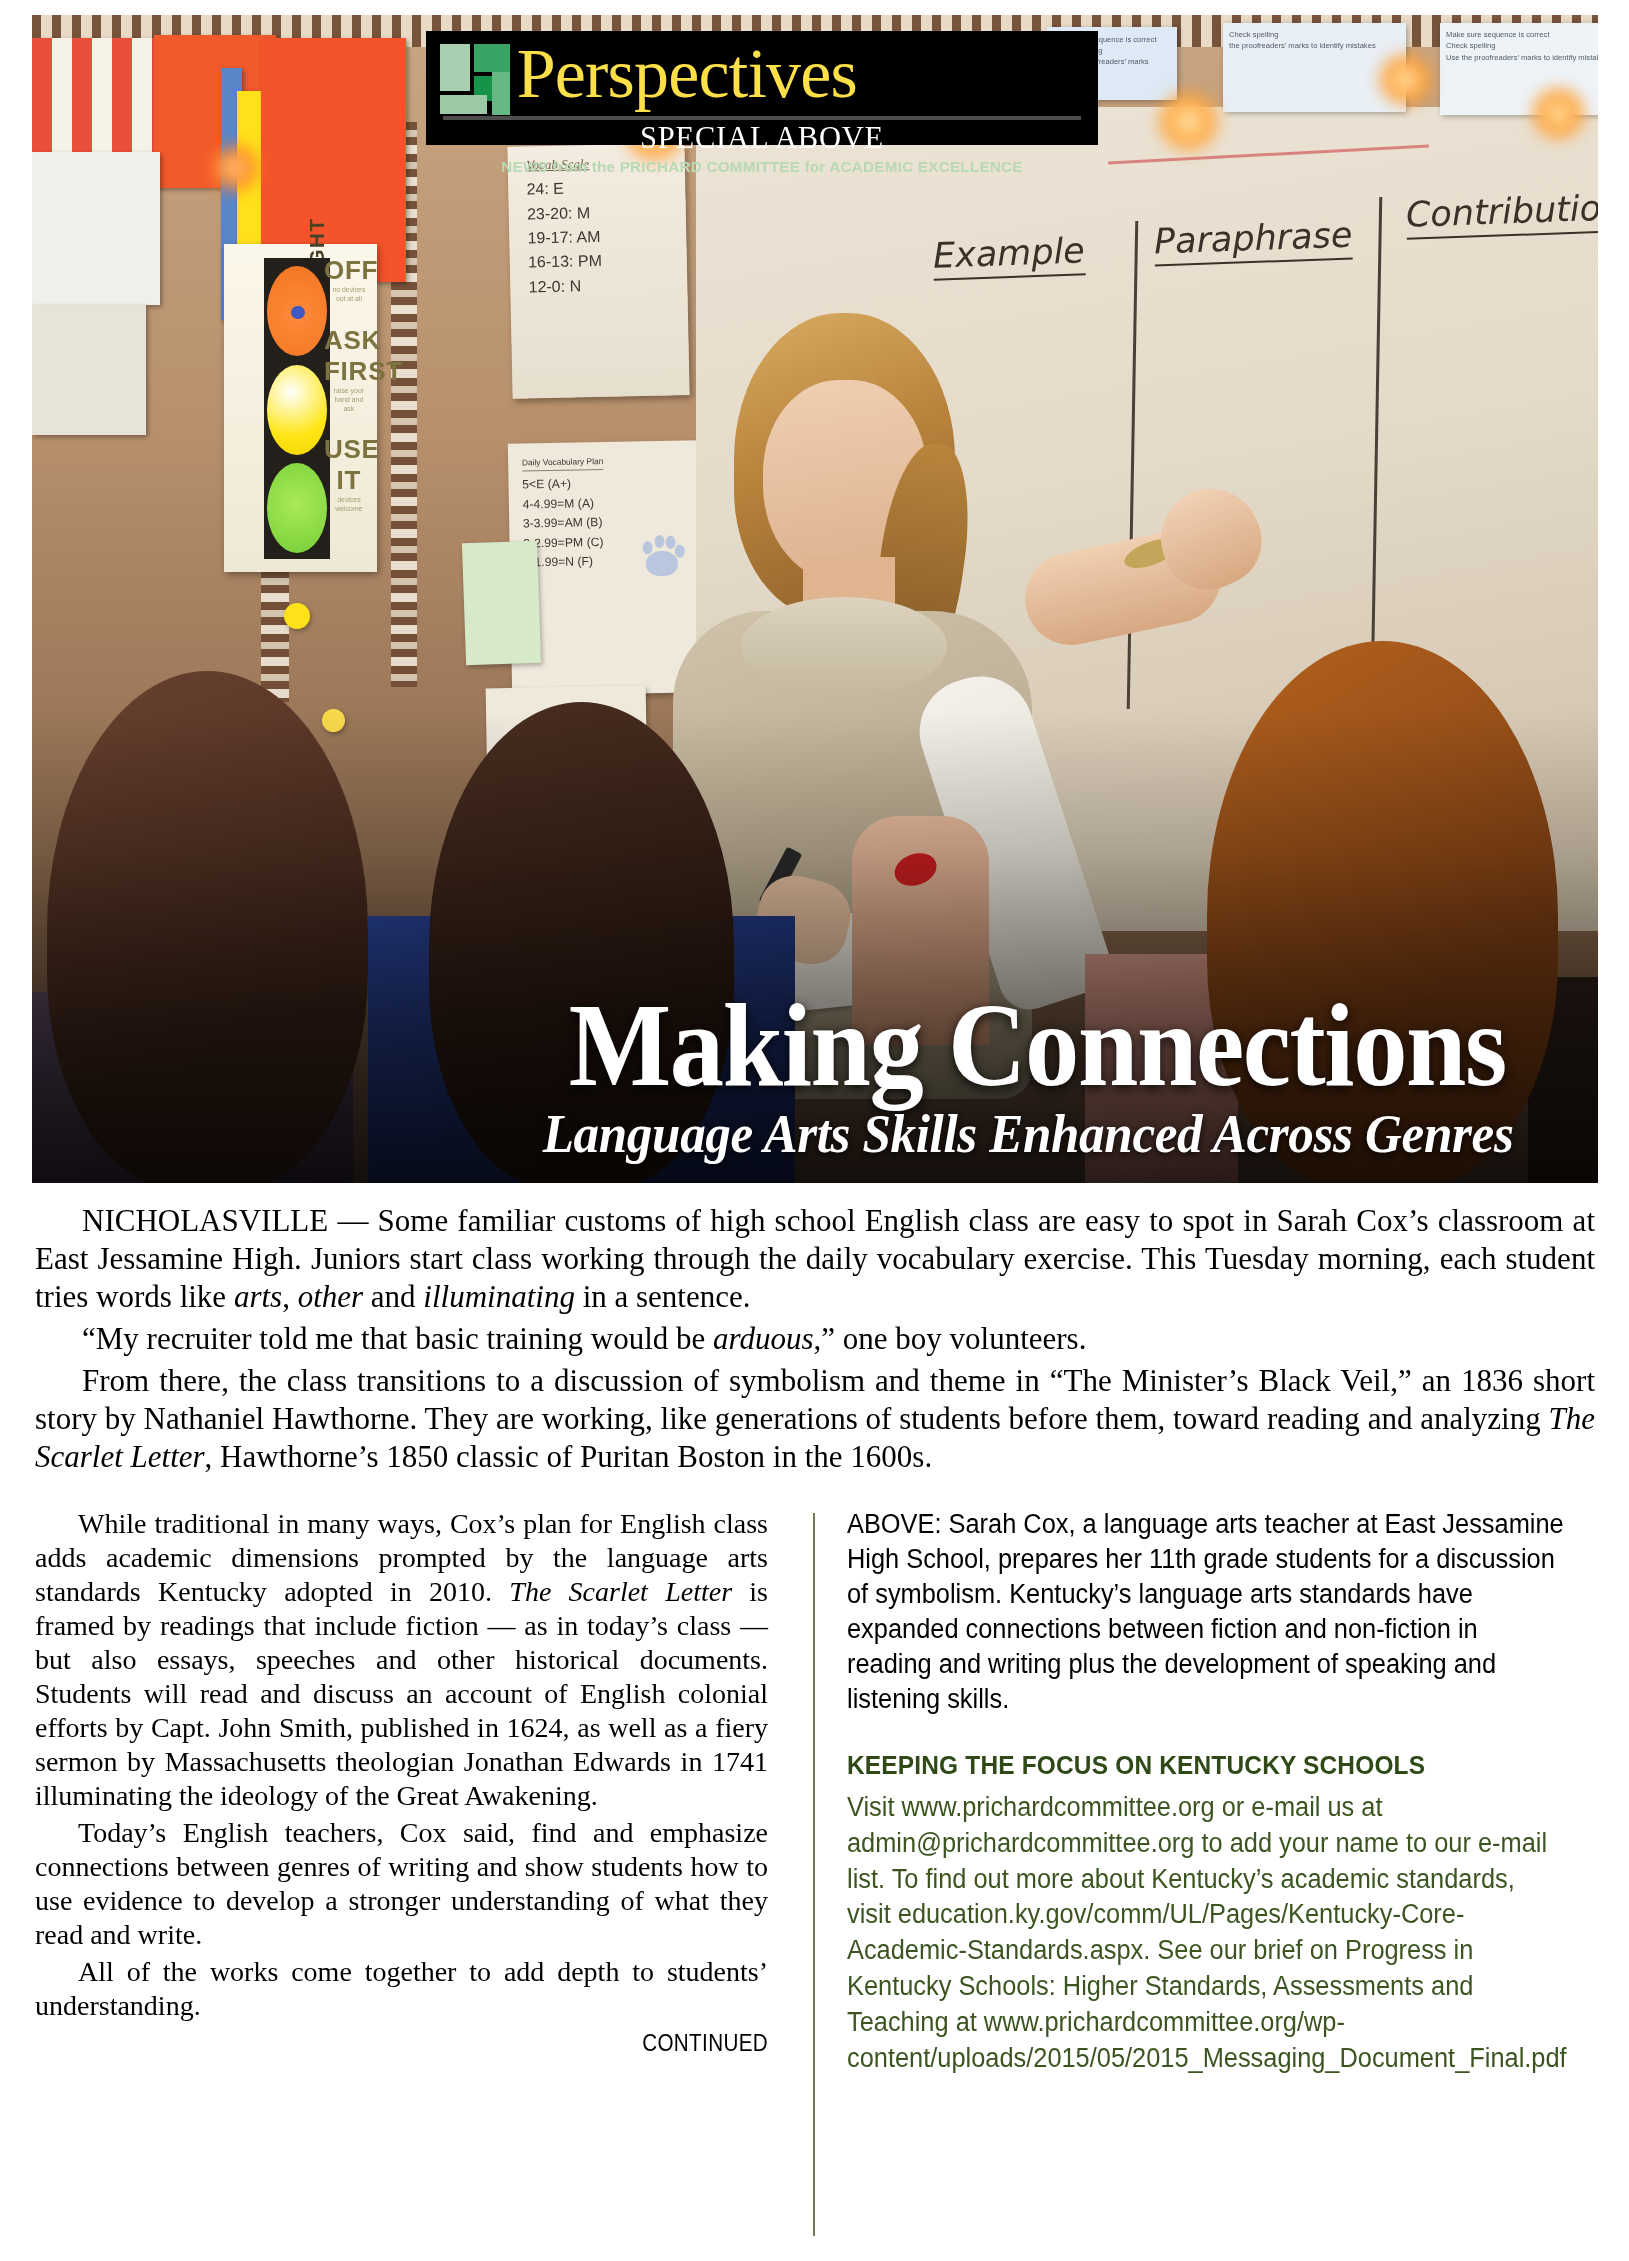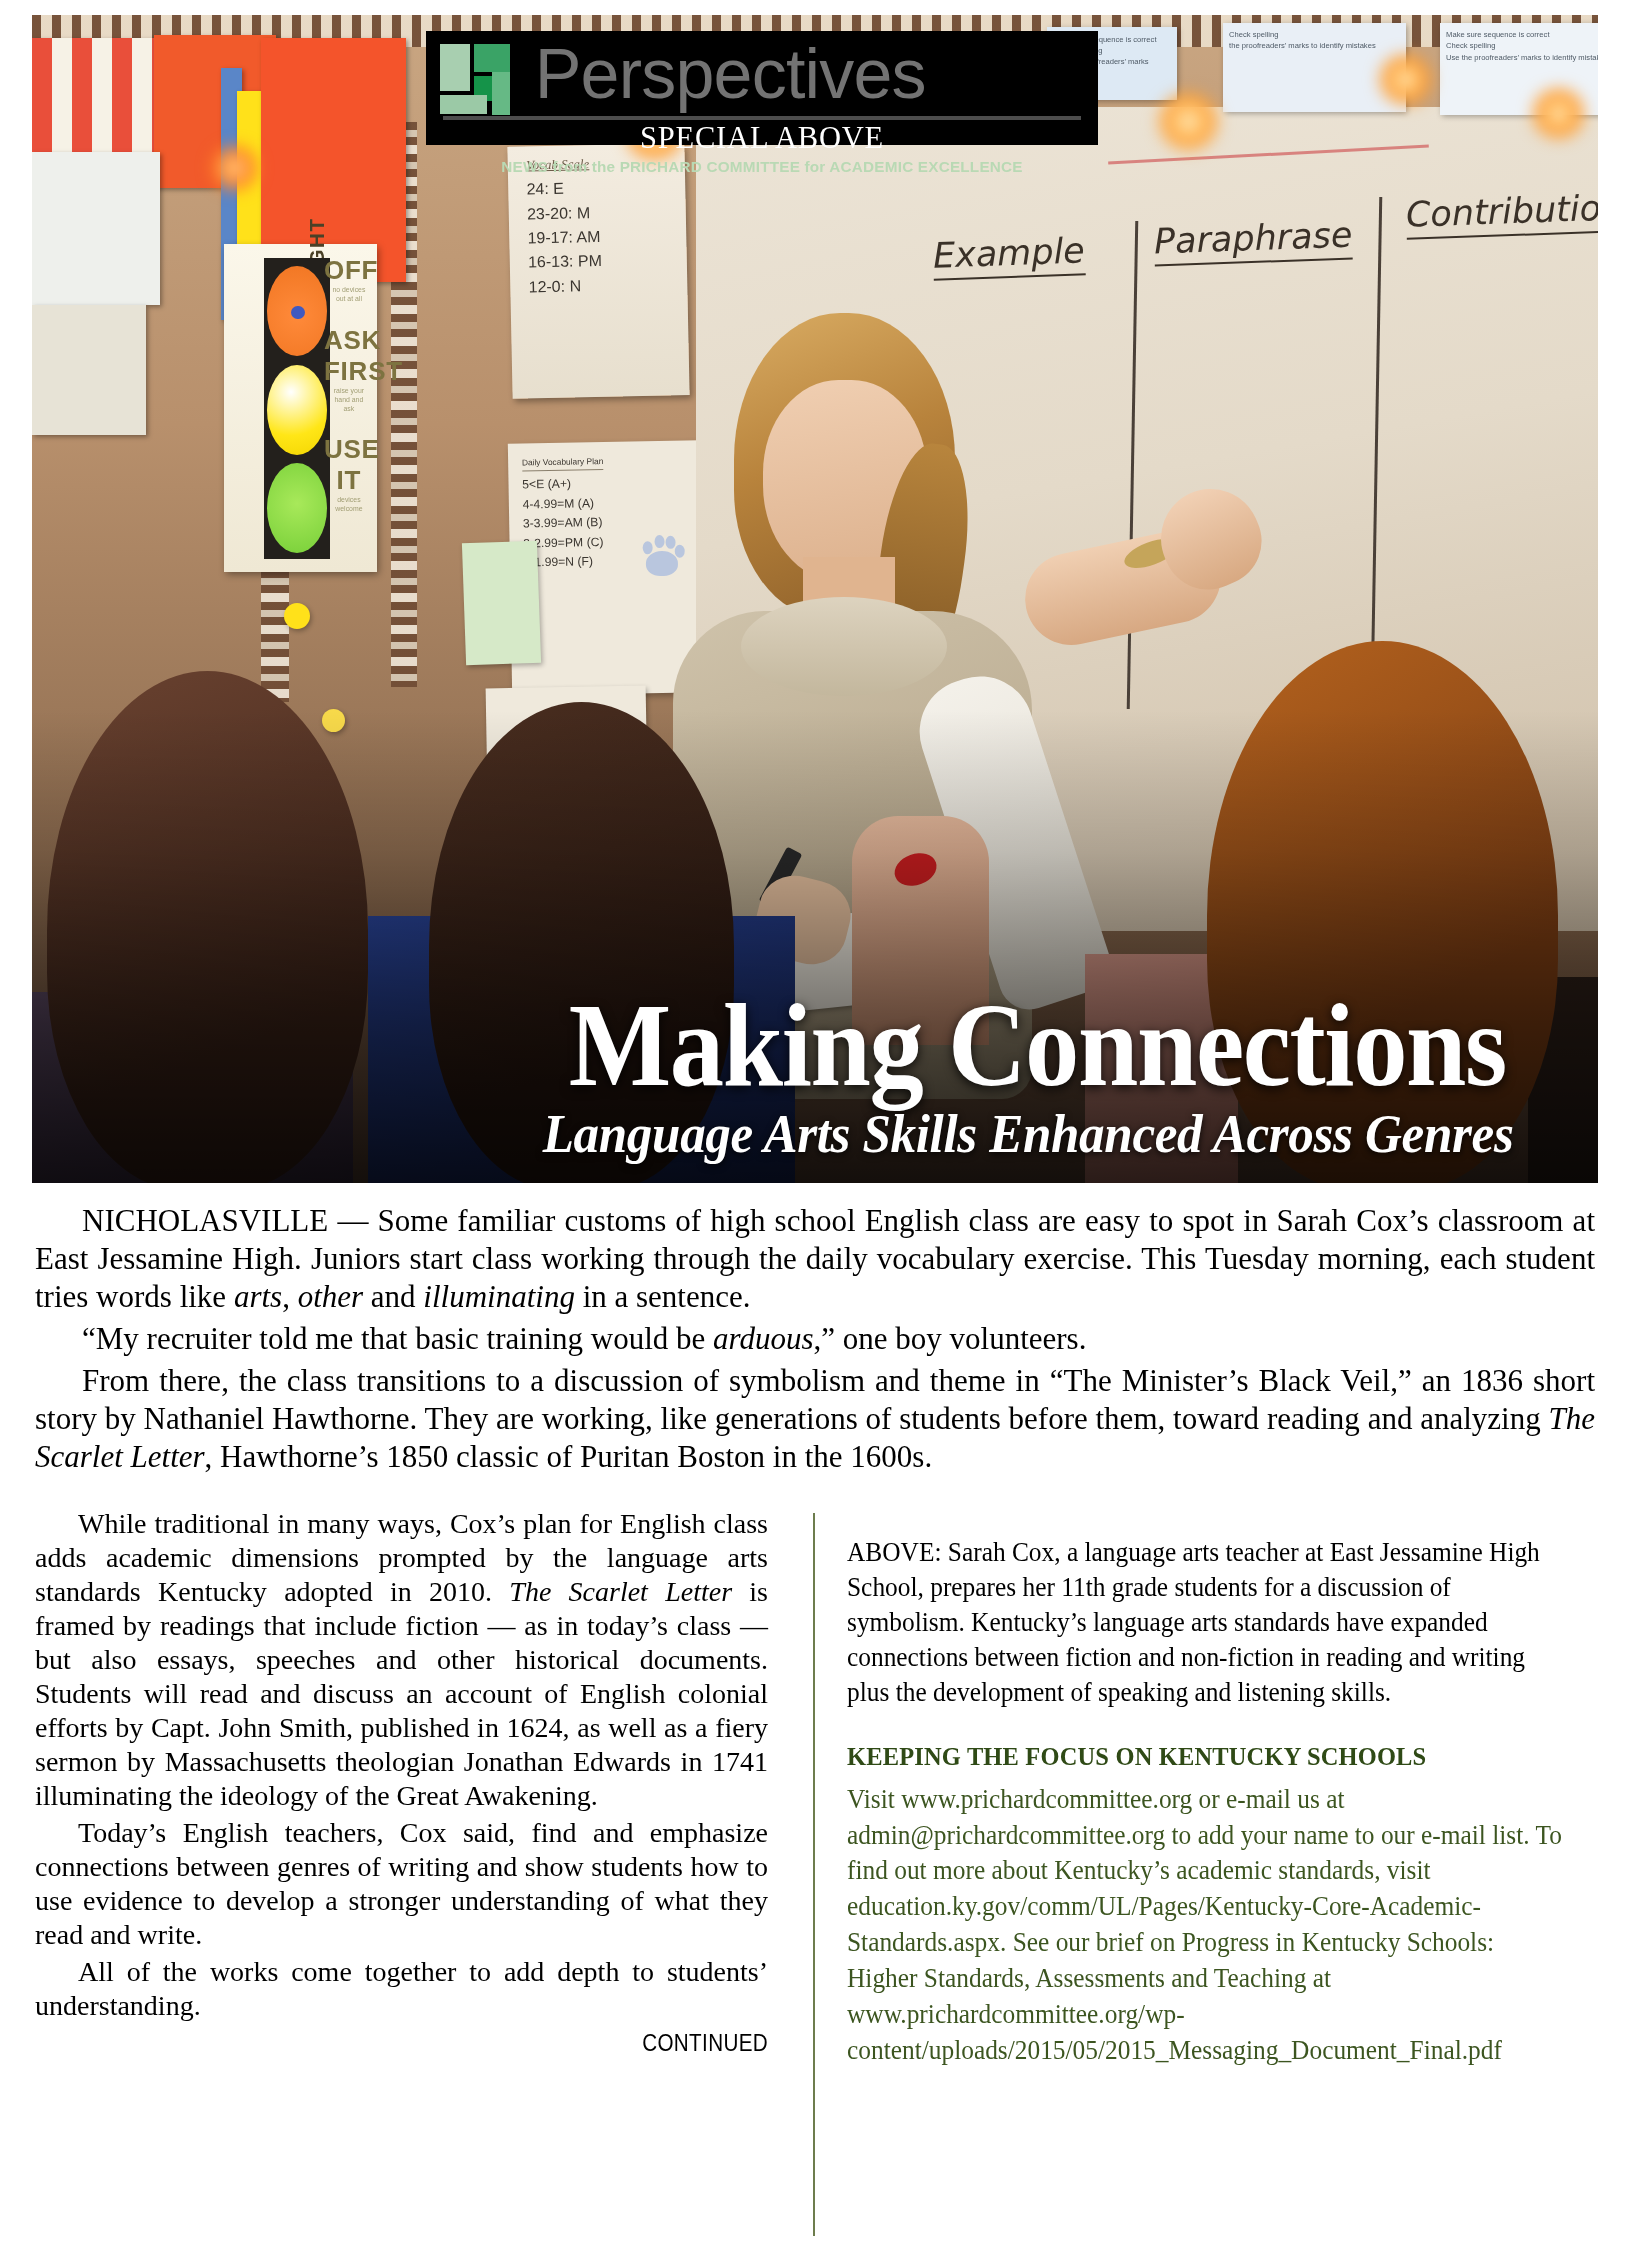--- a/index.html
+++ b/index.html
@@ -198,22 +198,22 @@
   }
   .mh-row{display:flex;align-items:flex-start;padding:10.7px 0 0 13.7px;}
   .logo{width:70px;height:70px;position:relative;flex:0 0 auto;margin-top:3.1px;}
   .logo span{position:absolute;display:block;}
   .lg-a{left:0;top:0;width:30px;height:47px;background:#a8cfb0;}
   .lg-b{left:34px;top:0;width:36px;height:27.5px;background:#3aa366;}
   .lg-c{left:34px;top:32px;width:21.4px;height:24.4px;background:#159349;}
   .lg-d{left:52px;top:27.5px;width:18.3px;height:43px;background:#66b985;}
   .lg-e{left:0;top:51px;width:47px;height:19px;background:#9bc9a6;}
   .wordmark{
-    font-family:Liberation Sans, sans-serif;font-size:70px;line-height:.95;
-    font-weight:normal;letter-spacing:-0.8px;margin-left:25px;color:#737373;
+    font-family:Liberation Serif, serif;font-size:70px;line-height:.95;
+    font-weight:normal;letter-spacing:-0.8px;margin-left:7px;color:#fde047;
   }
   .mh-rule{height:3.8px;background:#4d4d4d;margin:1.5px 17px 0 17px;}
   .mh-special{
     text-align:center;font-family:"Liberation Serif",serif;
     font-size:30.5px;letter-spacing:0.8px;color:#fff;margin-top:2.3px;line-height:1.05;
   }
   .mh-news{
     text-align:center;font-family:"Liberation Sans",sans-serif;
     font-weight:bold;font-size:15.3px;color:#b9d9b4;margin-top:4.6px;letter-spacing:0.2px;
   }
@@ -253,22 +253,21 @@
   .continued{
     text-align:right;font-family:"Liberation Sans",sans-serif;
     font-size:24px;letter-spacing:0.4px;color:#000;margin-top:4.6px;
     transform:scaleX(.86);transform-origin:100% 50%;
   }
   .divider{
     position:absolute;left:778px;top:6.1px;width:2.3px;height:723px;background:#6d7d4d;
   }
   .col-right{
     position:absolute;left:812px;top:0;width:763px;
-    font-family:Liberation Serif, serif;
-    margin-top:28px;
+    font-family:Liberation Sans, sans-serif;
   }
   .caption{
     font-size:27px;line-height:1.30;color:#000;
     transform:scaleX(.94);transform-origin:0 0;
   }
   .kicker{
     font-size:26px;font-weight:bold;color:#2f4a16;margin-top:32px;
     letter-spacing:0.2px;transform:scaleX(.94);transform-origin:0 0;
   }
   .greenbody{

